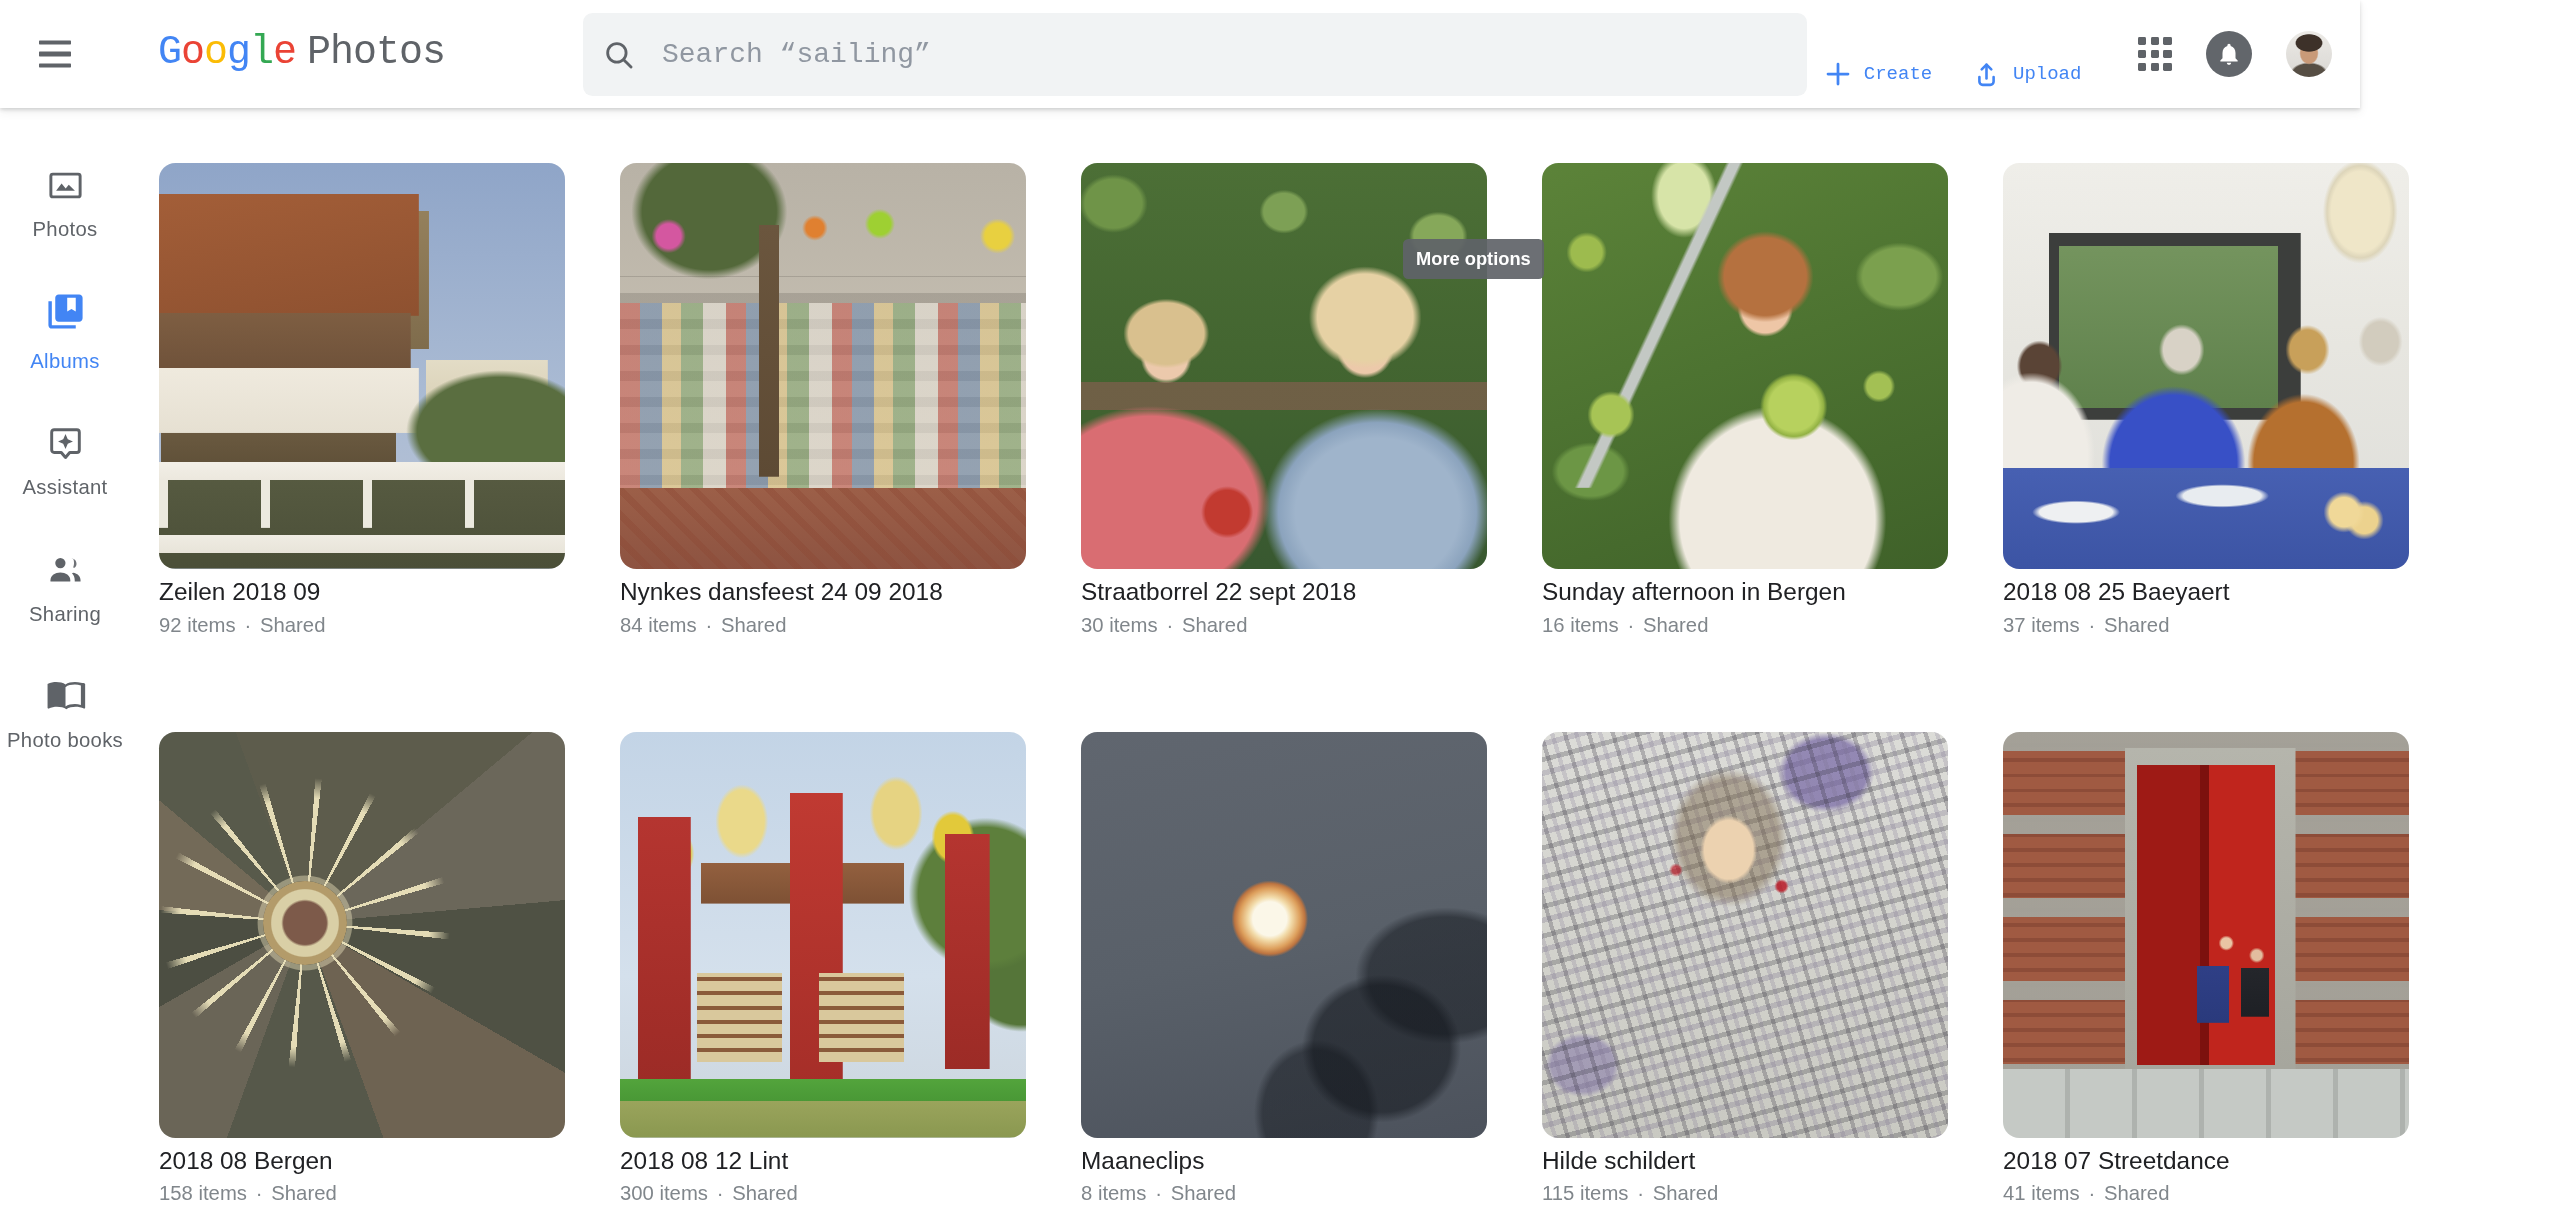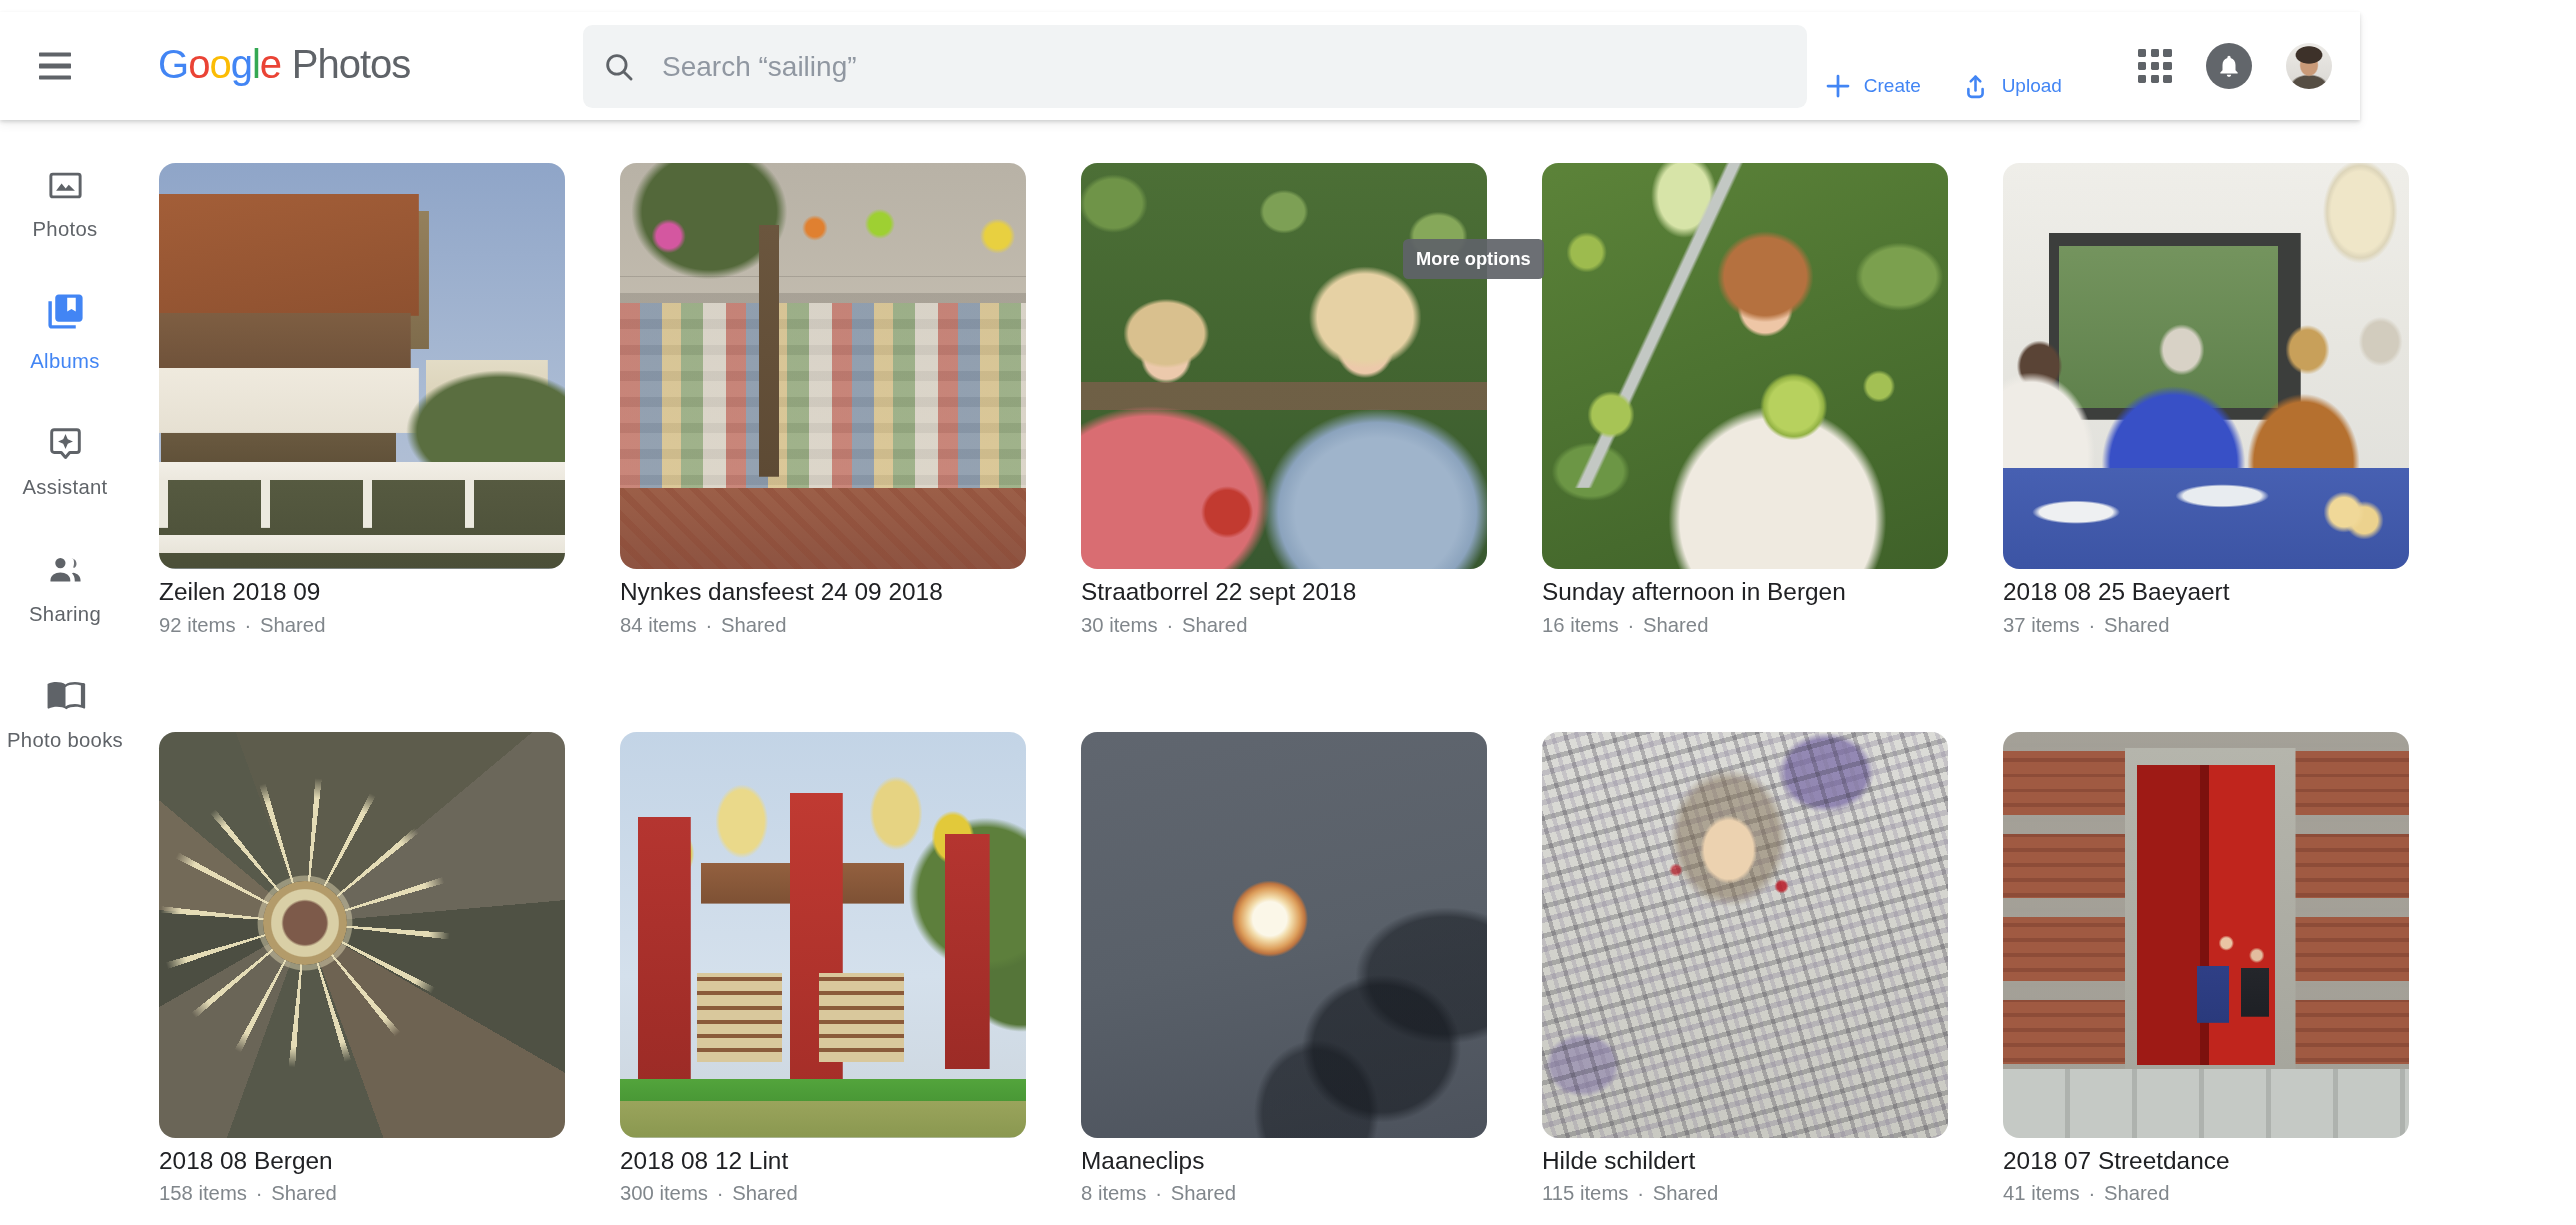--- a/index.html
+++ b/index.html
@@ -1,23 +1,23 @@
 <!DOCTYPE html>
 <html style="font-size:10.8px"><head>
 <meta charset="utf-8">
 <style>
   * { margin:0; padding:0; box-sizing:border-box; }
   html,body { width:2576px; height:1225px; overflow:hidden; background:#fff;
     font-family:"Liberation Sans","DejaVu Sans",sans-serif; }
   .page { position:relative; width:2576px; height:1225px; background:#fff; }
 
   
-  .header { position:absolute; left:0; top:12px; width:2360px; height:108px; background:#fff;
+  .header { position:absolute; left:0; top:0; width:2360px; height:108px; background:#fff;
     z-index:20; box-shadow:0 2px 3.4px rgba(60,64,67,.18), 0 4.7px 9.5px rgba(60,64,67,.08);
-    display:flex; align-items:center; }
+    display:flex; align-items:center;font-family:Liberation Mono, monospace; }
   .menu-btn { position:absolute; left:39px; top:50%; transform:translateY(-50%);
     width:43px; height:43px; display:flex; flex-direction:column; justify-content:center; gap:7.4px; cursor:pointer; }
   .menu-btn span { display:block; width:32px; height:4.1px; background:#5f6368; border-radius:0.7px; }
   .logo { position:absolute; left:158px; top:50%; transform:translateY(-53%);
     font-size:40px; letter-spacing:-1px; display:flex; align-items:baseline; cursor:pointer; }
   .logo .word { font-weight:500; }
   .c-blue  { color:#4285f4; } .c-red { color:#ea4335; } .c-yellow { color:#fbbc05; } .c-green { color:#34a853; }
   .logo .product { color:#5f6368; margin-left:10.8px; font-weight:400; }
 
   .search { position:absolute; left:583px; top:13px; width:1224px; height:83px;

